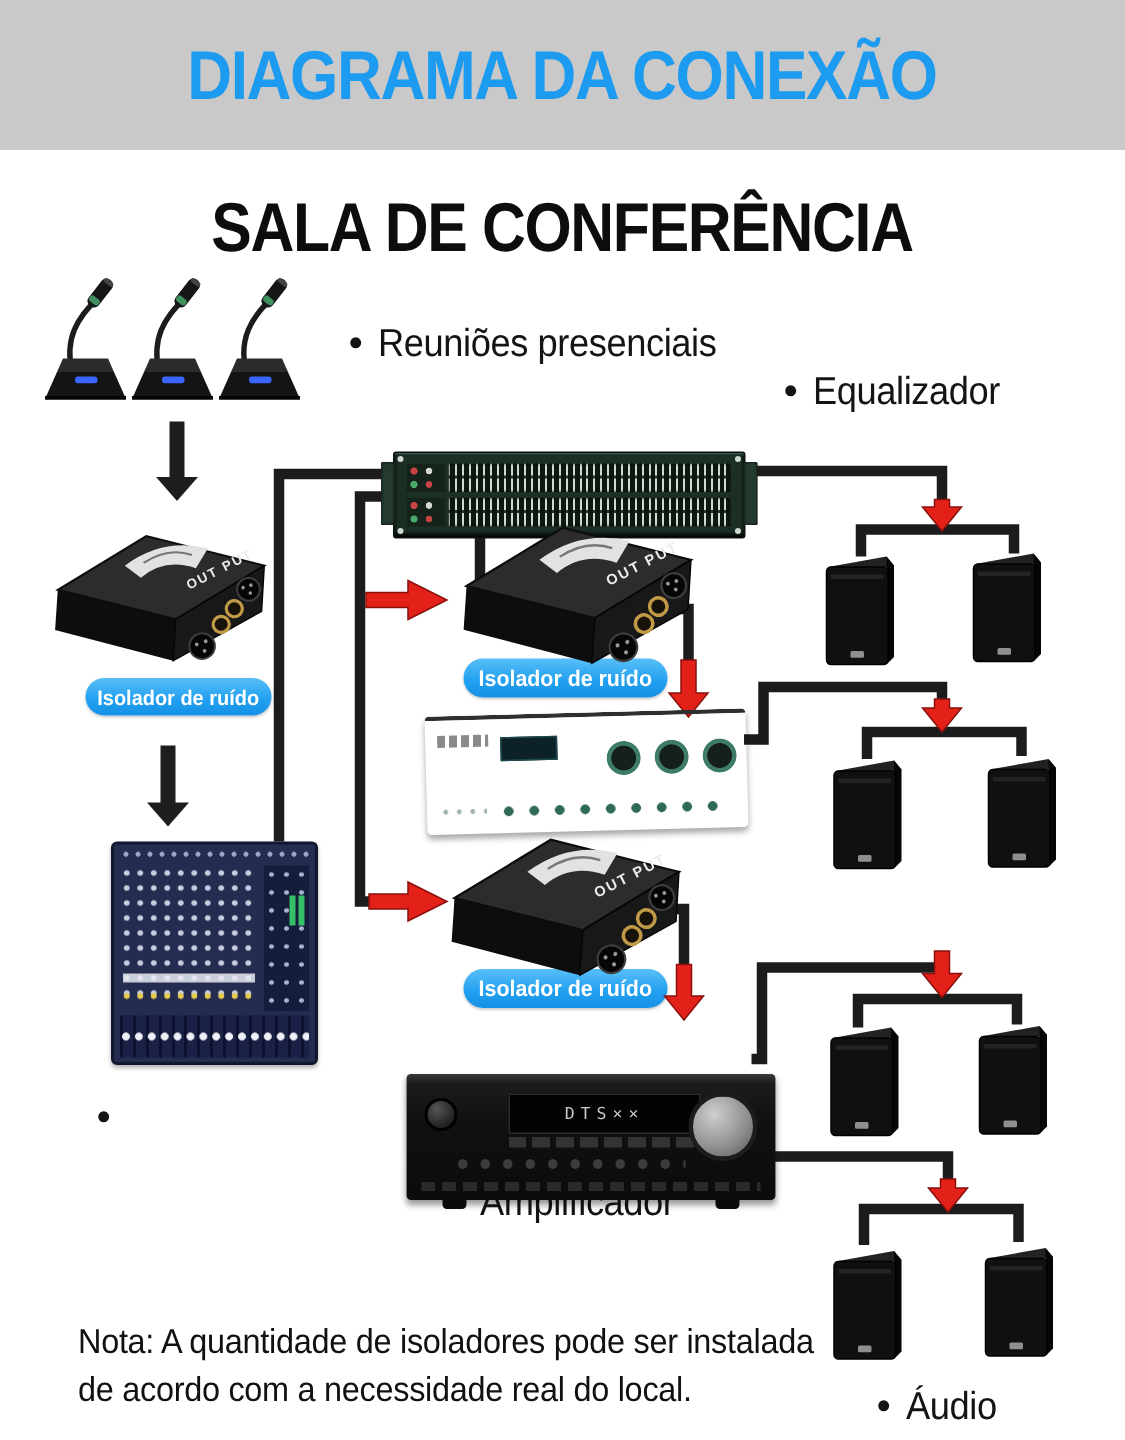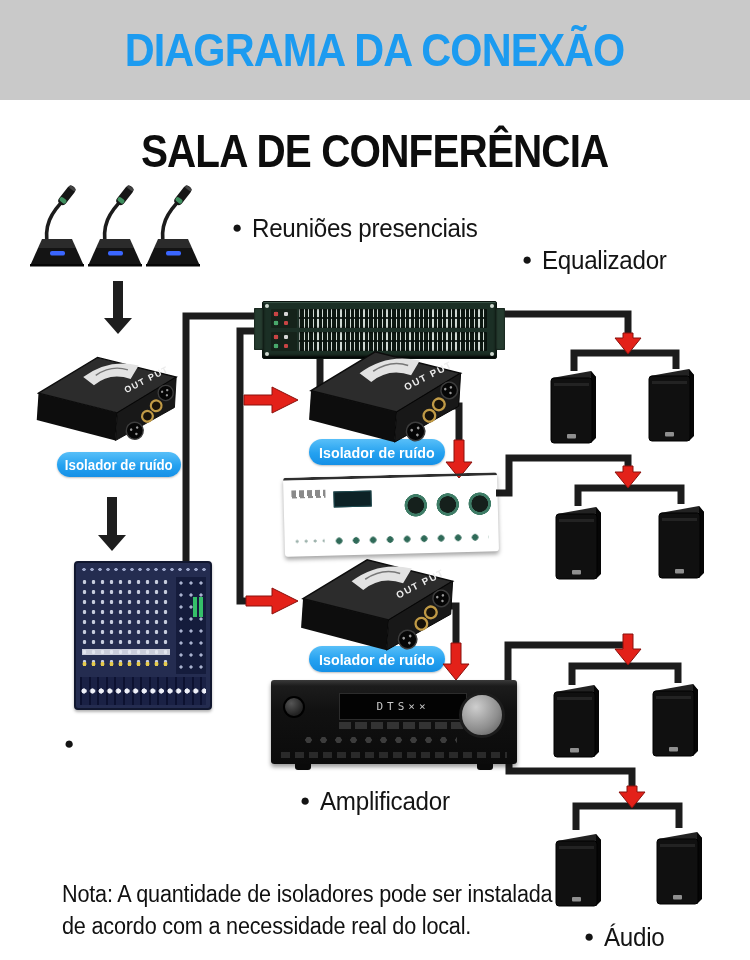--- a/index.html
+++ b/index.html
@@ -14,21 +14,21 @@
   .subtitle .t{display:inline-block;transform:scaleX(.88);font-size:46px;font-weight:800;
                letter-spacing:-1px;color:#0d0d0d;white-space:nowrap;}
 
   
   .lbl{position:absolute;display:flex;align-items:flex-start;color:#141414;}
   .lbl .b{font-size:17px;line-height:30px;margin-right:10px;}
   .lbl .t{display:inline-block;transform:scaleX(.93);transform-origin:left center;
           font-size:26px;line-height:30px;font-weight:500;letter-spacing:-.3px;white-space:nowrap;}
   .lbl .stack .t{display:block;}
 
-  .note{position:absolute;left:62px;top:878px;color:#111;}
+  .note{position:absolute;left:52px;top:878px;color:#111;}
   .note .t{display:block;transform:scaleX(.94);transform-origin:left center;
            font-size:23px;line-height:32px;font-weight:500;letter-spacing:-.2px;white-space:nowrap;}
 
   
   .pill{position:absolute;display:flex;align-items:center;justify-content:center;
         background:linear-gradient(180deg,#58bff8 0%,#24a1f0 55%,#1590e6 100%);
         border-radius:14px;color:#fff;font-weight:bold;
         box-shadow:0 1px 2px rgba(0,0,0,.25);}
   .pill .t{display:inline-block;transform:scaleX(.95);white-space:nowrap;}
 
@@ -82,21 +82,21 @@
   .xover .txt{position:absolute;left:8px;top:10px;width:34px;height:8px;
       background:repeating-linear-gradient(90deg,#8a8a8a 0 5px,rgba(0,0,0,0) 5px 8px);}
   .xover .disp{position:absolute;left:50px;top:12px;width:36px;height:14px;background:#0d2226;
       border:1px solid #1d4a50;}
   .xover .dots{position:absolute;left:46px;right:10px;bottom:8px;height:13px;
       background-image:radial-gradient(circle,#2f6a58 3px,rgba(0,0,0,0) 3.4px);background-size:17px 13px;}
   .xover .dashes{position:absolute;left:8px;bottom:10px;width:32px;height:10px;
       background-image:radial-gradient(circle,#9fb4ae 1.4px,rgba(0,0,0,0) 1.8px);background-size:9px 10px;}
 
   
-  .amp{position:absolute;left:271px;top:680px;width:246px;height:84px;z-index:2;
+  .amp{position:absolute;left:271px;top:716px;width:246px;height:84px;z-index:2;
        background:linear-gradient(180deg,#3a3a3a 0,#1c1c1c 6px,#111 30px,#0b0b0b);
        border-radius:3px;box-shadow:0 3px 4px rgba(0,0,0,.4);}
   .amp .disp{position:absolute;left:68px;top:13px;width:126px;height:25px;background:#030303;
        border:1px solid #2c2c2c;display:flex;align-items:center;justify-content:center;
        color:#c9c9c9;font-size:11px;letter-spacing:4px;font-family:"DejaVu Sans Mono",monospace;}
   .amp .knob-s{position:absolute;left:12px;top:16px;width:18px;height:18px;border-radius:50%;
        background:radial-gradient(circle at 35% 30%,#555,#222 70%);border:2px solid #000;}
   .amp .knob-b{position:absolute;right:12px;top:12px;width:40px;height:40px;border-radius:50%;
        background:radial-gradient(circle at 35% 30%,#cecece,#8d8d8d 60%,#555);border:3px solid #1c1c1c;}
   .amp .btns{position:absolute;left:68px;top:42px;width:126px;height:7px;

